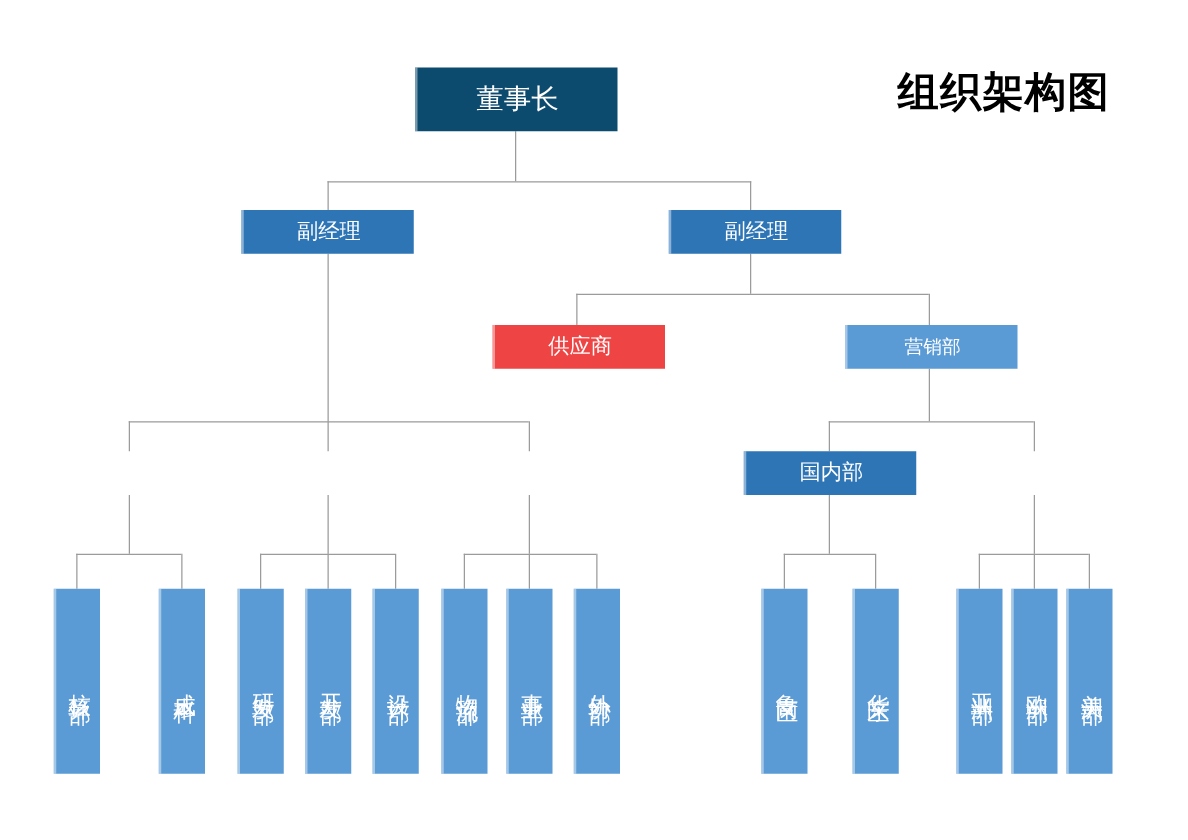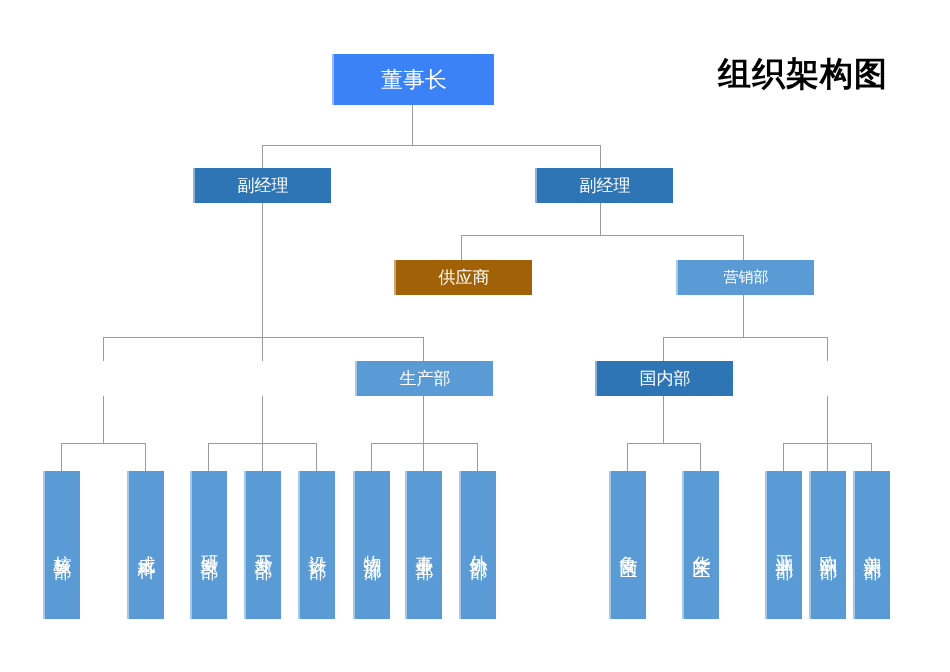--- a/index.html
+++ b/index.html
@@ -98,29 +98,28 @@
   <div class="connector h" style="left:627px; top:443px; width:73px;"></div>
   <div class="connector v" style="left:627px; top:443px; height:28px;"></div>
   <div class="connector v" style="left:700px; top:443px; height:28px;"></div>
 
   <div class="connector v" style="left:827px; top:396px; height:47px;"></div>
   <div class="connector h" style="left:783px; top:443px; width:88px;"></div>
   <div class="connector v" style="left:783px; top:443px; height:28px;"></div>
   <div class="connector v" style="left:827px; top:443px; height:28px;"></div>
   <div class="connector v" style="left:871px; top:443px; height:28px;"></div>
 
-  <div class="node" style="left:332px; top:54px; width:162px; height:51px; background:#3b82f6; font-size:22px;">董事长</div>
+  <div class="node" style="left:332px; top:54px; width:162px; height:51px; background:#0c4a6e; font-size:22px;">董事长</div>
 
   <div class="node" style="left:193px; top:168px; width:138px; height:35px; background:#2E75B6; font-size:17px;">副经理</div>
   <div class="node" style="left:535px; top:168px; width:138px; height:35px; background:#2E75B6; font-size:17px;">副经理</div>
 
-  <div class="node" style="left:394px; top:260px; width:138px; height:35px; background:#a16207; font-size:17px;">供应商</div>
+  <div class="node" style="left:394px; top:260px; width:138px; height:35px; background:#ef4444; font-size:17px;">供应商</div>
   <div class="node" style="left:676px; top:260px; width:138px; height:35px; background:#5B9BD5; font-size:15px;">营销部</div>
 
-  <div class="node" style="left:355px; top:361px; width:138px; height:35px; background:#5B9BD5; font-size:17px;">生产部</div>
 
   <div class="node" style="left:595px; top:361px; width:138px; height:35px; background:#2E75B6; font-size:17px;">国内部</div>
 
   <div class="node vertical" style="left:43px; top:471px; width:37px; height:148px; background:#5B9BD5; font-size:18px;">核算部</div>
   <div class="node vertical" style="left:127px; top:471px; width:37px; height:148px; background:#5B9BD5; font-size:18px;">成本科</div>
 
   <div class="node vertical" style="left:190px; top:471px; width:37px; height:148px; background:#5B9BD5; font-size:18px;">研发部</div>
   <div class="node vertical" style="left:244px; top:471px; width:37px; height:148px; background:#5B9BD5; font-size:18px;">开发部</div>
   <div class="node vertical" style="left:298px; top:471px; width:37px; height:148px; background:#5B9BD5; font-size:18px;">设计部</div>
 

